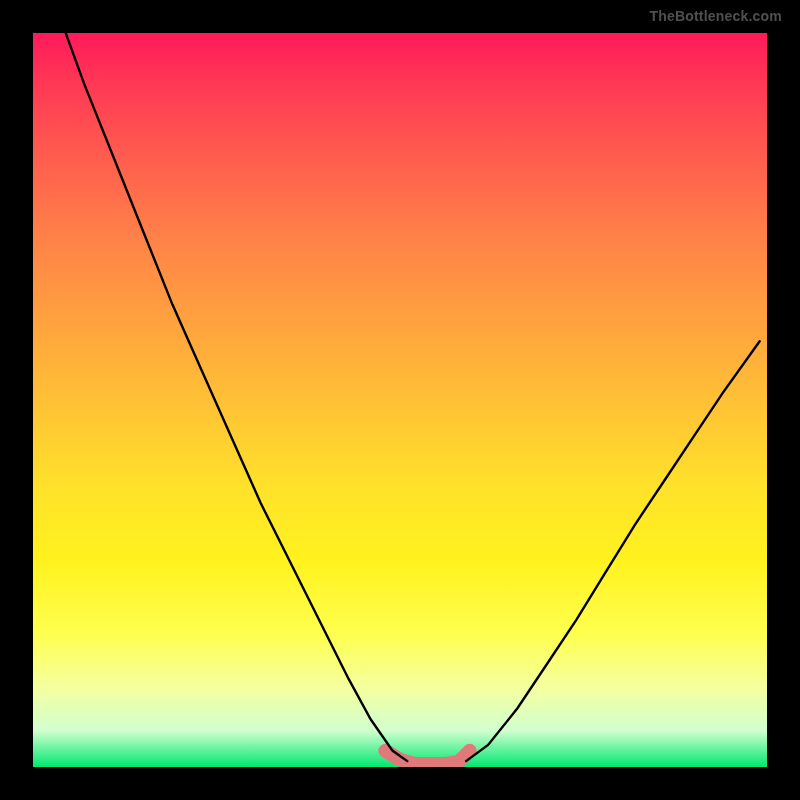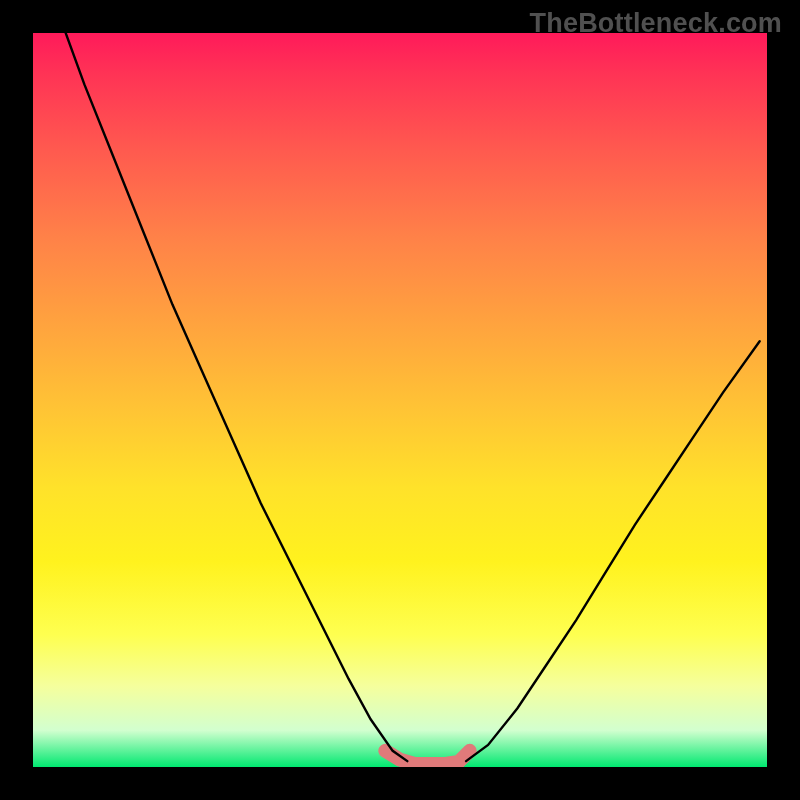--- a/index.html
+++ b/index.html
@@ -8,21 +8,21 @@
     width: 800px;
     height: 800px;
     background: #000;
     position: relative;
   }
   .watermark {
     position: absolute;
     top: 8px;
     right: 18px;
     font-family: Arial, Helvetica, sans-serif;
-    font-size: 27px;
+    font-size: 14px;
     font-weight: 600;
     color: #505050;
     letter-spacing: 0.2px;
     z-index: 20;
   }
   .plot-area {
     position: absolute;
     left: 33px;
     top: 33px;
     width: 734px;

